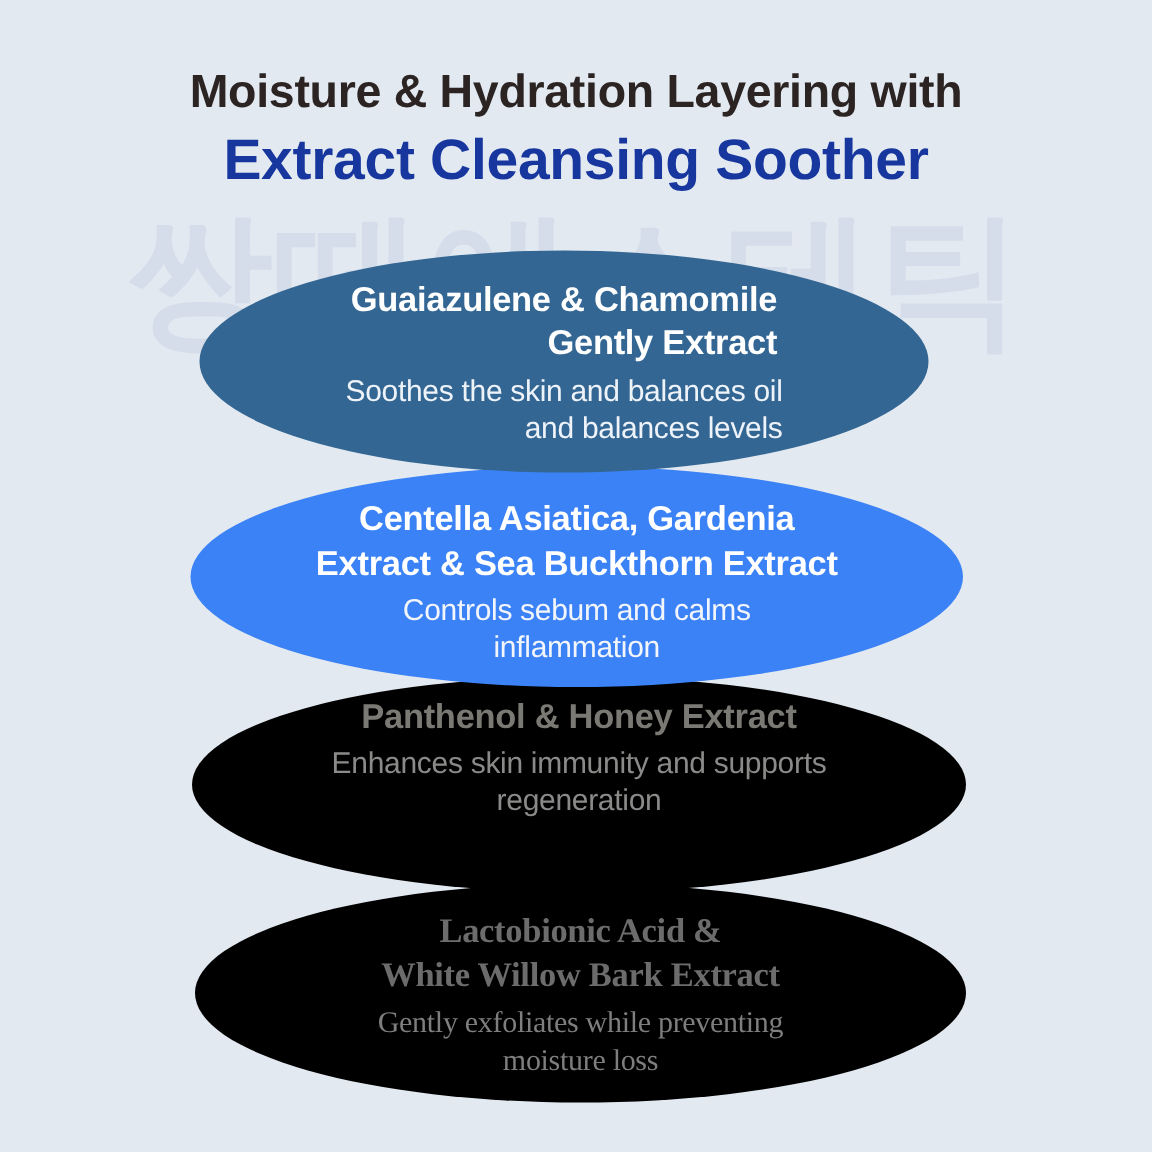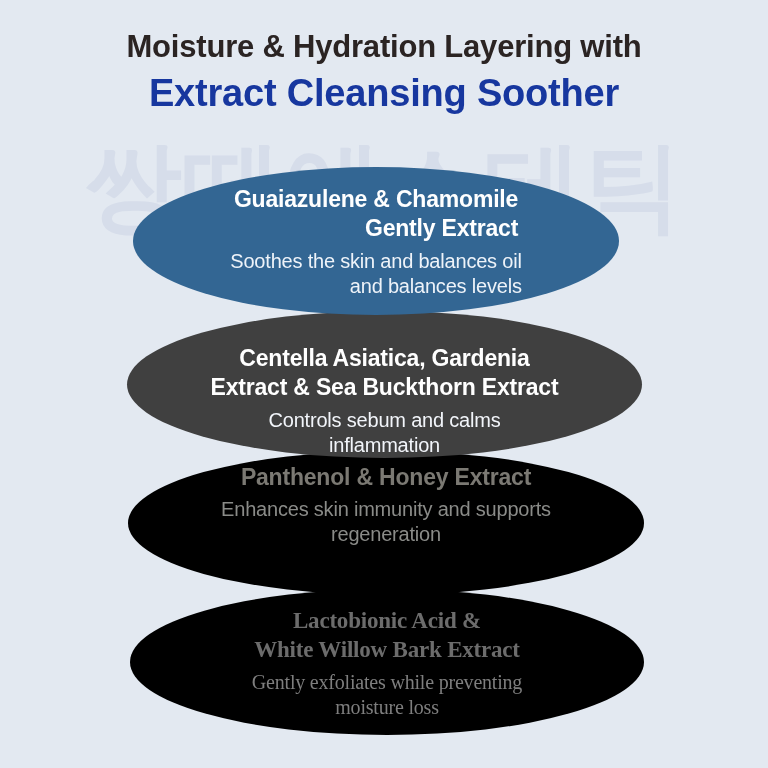--- a/index.html
+++ b/index.html
@@ -9,24 +9,24 @@
     overflow:hidden;
   }
   .canvas {
     position:relative;
     width:768px; height:768px;
     background:#e3e9f1;
     overflow:hidden;
   }
   .header { position:relative; z-index:5; text-align:center; }
   .title1 {
+    padding-top:44px;
     font-size:31px; font-weight:700;
     letter-spacing:-0.2px;
     line-height:1.1;
-    margin-top:30px;
   }
   .title2 {
     margin-top:9px;
     font-size:38px; font-weight:700;
     letter-spacing:-0.2px;
     line-height:1.1;
   }
   .watermark {
     position:absolute; z-index:1;
     top:122px; left:0; width:768px;
@@ -67,21 +67,21 @@
     <div class="layer-title" style="color: rgb(255, 255, 255);">
       <div>Guaiazulene &amp; Chamomile</div>
       <div>Gently Extract</div>
     </div>
     <div class="layer-desc" style="color: rgb(238, 243, 249);">
       <div>Soothes the skin and balances oil</div>
       <div>and balances levels</div>
     </div>
   </div>
 
-  <div class="layer layer-1" style="background-color: #404040; justify-content: flex-end;">
+  <div class="layer layer-1" style="background-color: #3b82f6;">
     <div class="layer-title" style="color: rgb(255, 255, 255);">
       <div>Centella Asiatica, Gardenia</div>
       <div>Extract &amp; Sea Buckthorn Extract</div>
     </div>
     <div class="layer-desc" style="color: rgb(242, 245, 250);">
       <div>Controls sebum and calms</div>
       <div>inflammation</div>
     </div>
   </div>
 

